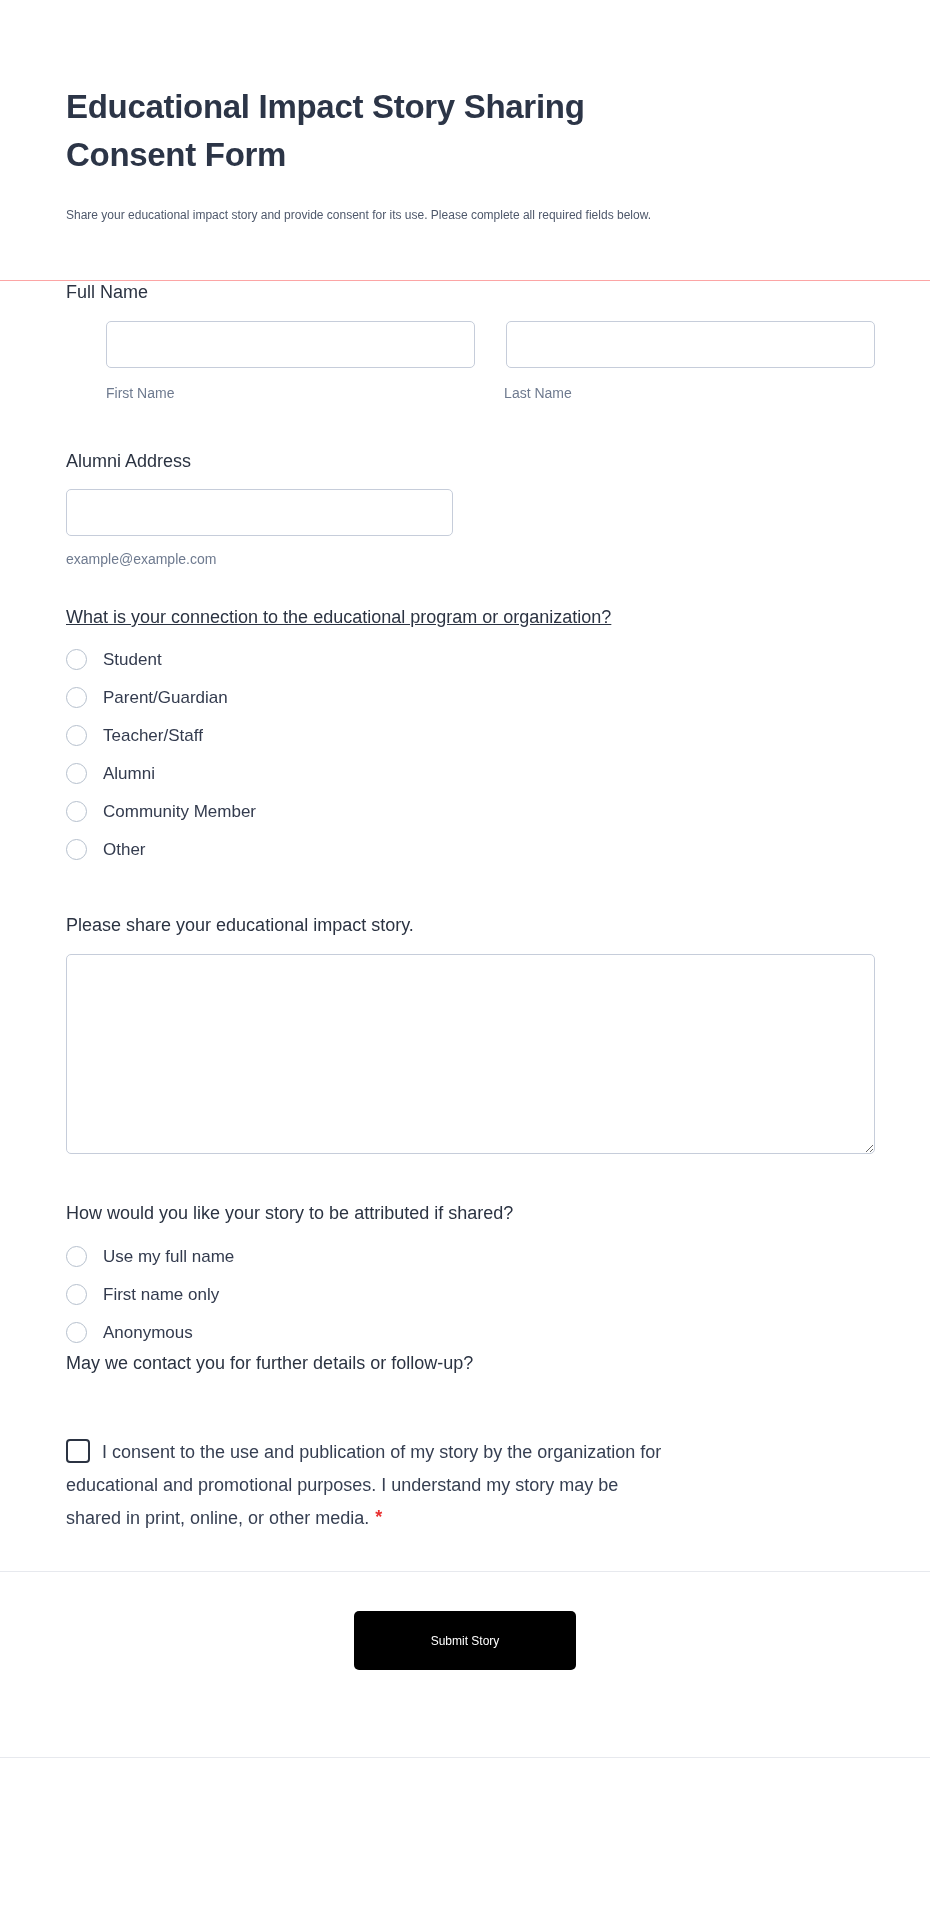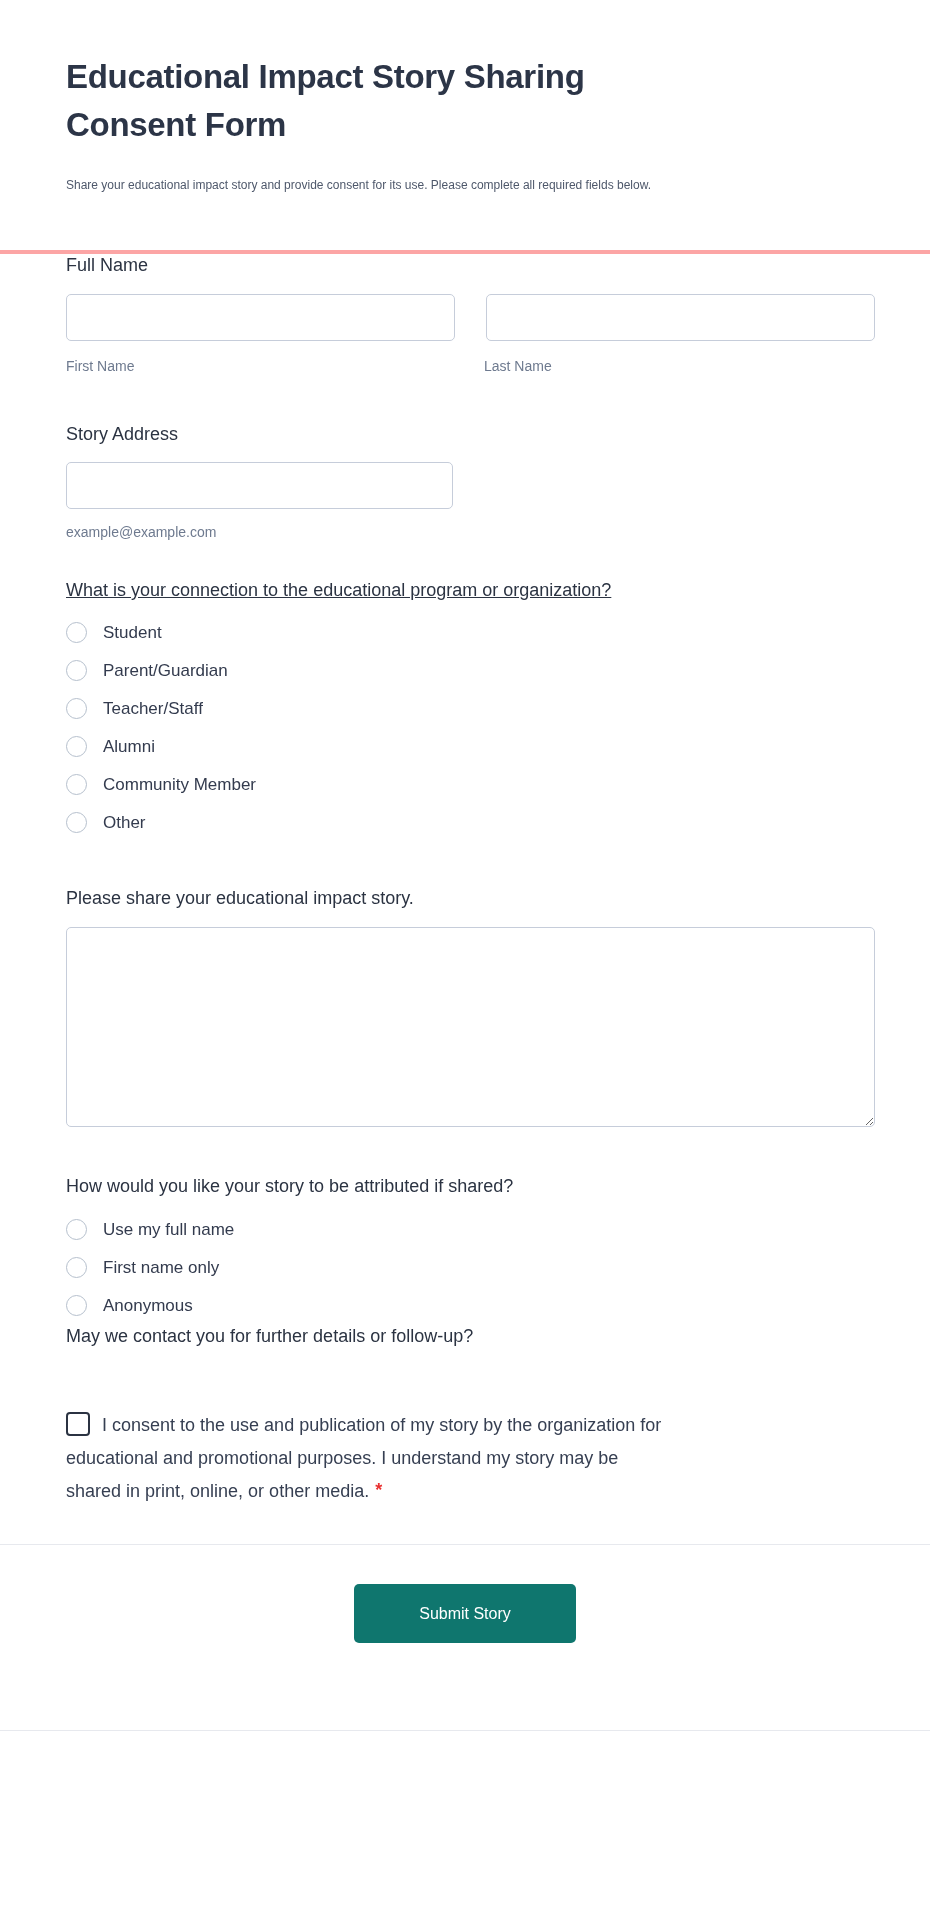--- a/index.html
+++ b/index.html
@@ -8,21 +8,22 @@
     width: 930px;
     min-height: 1912px;
     font-family: "Liberation Sans", "DejaVu Sans", sans-serif;
     color: #2c3547;
   }
   .page { width: 930px; min-height: 1912px; background: #fff; overflow: hidden; }
 
   
   .form-header {
     padding: 53px 60px 49px 66px;
-    border-bottom: 4px solid #fca5a5;
+    border-bottom: 1px solid #fca5a5;
+    margin-top: 30px;
   }
   .form-title {
     max-width: 640px;
     font-size: 33px;
     line-height: 48px;
     font-weight: 700;
     letter-spacing: -0.3px;
     color: #2c3547;
   }
   .form-subtitle {
@@ -48,21 +49,21 @@
   }
   .mt-fullname { }
   .mt-email    { margin-top: 48px; }
   .mt-q1       { margin-top: 37px; line-height: 24px; text-decoration: underline; }
   .mt-q2       { margin-top: 45px; line-height: 24px; }
   .mt-q3       { margin-top: 47px; line-height: 24px; }
   .mt-q4       { line-height: 24px; }
 
   .name-row { display: flex; gap: 31px; margin-top: 18px; }
   .sub-row  { display: flex; gap: 31px; margin-top: 16px; }
-  .col-first { width: 387px; }
+  .col-first { width: 387px; margin-left: 40px; }
   .col-last  { width: 391px; }
 
   .text-input {
     height: 47px;
     border: 1px solid #c6cdda;
     border-radius: 5px;
     background: #fff;
     width: 100%;
     font: inherit;
     font-size: 17px;
@@ -156,24 +157,24 @@
     height: 147px;
     border-bottom: 1px solid #e7e9ee;
   }
   .submit-btn {
     display: block;
     margin: 39px auto 0;
     width: 222px;
     height: 59px;
     border: none;
     border-radius: 5px;
-    background: #0f766e;
+    background: #000000;
     color: #ffffff;
     font-family: inherit;
-    font-size: 16px;
+    font-size: 12px;
     font-weight: 500;
     cursor: pointer;
   }
 </style>
 </head>
 <body>
 
 <div class="page">
 
   <div class="form-header">
@@ -186,21 +187,21 @@
     <div class="q-label mt-fullname">Full Name</div>
     <div class="name-row">
       <input type="text" class="text-input col-first" value="" style="">
       <input type="text" class="text-input col-last" value="" style="">
     </div>
     <div class="sub-row">
       <span class="sublabel col-first">First Name</span>
       <span class="sublabel col-last">Last Name</span>
     </div>
 
-    <div class="q-label mt-email">Story Address</div>
+    <div class="q-label mt-email">Alumni Address</div>
     <input type="text" class="text-input email-input" value="" style="">
     <div class="hint">example@example.com</div>
 
     <div class="q-label mt-q1">What is your connection to the educational program or organization?</div>
     <div class="radio-group">
       <label class="radio-row">
         <span class="radio-circle"></span>
         <span class="radio-text">Student</span>
       </label>
       <label class="radio-row">

